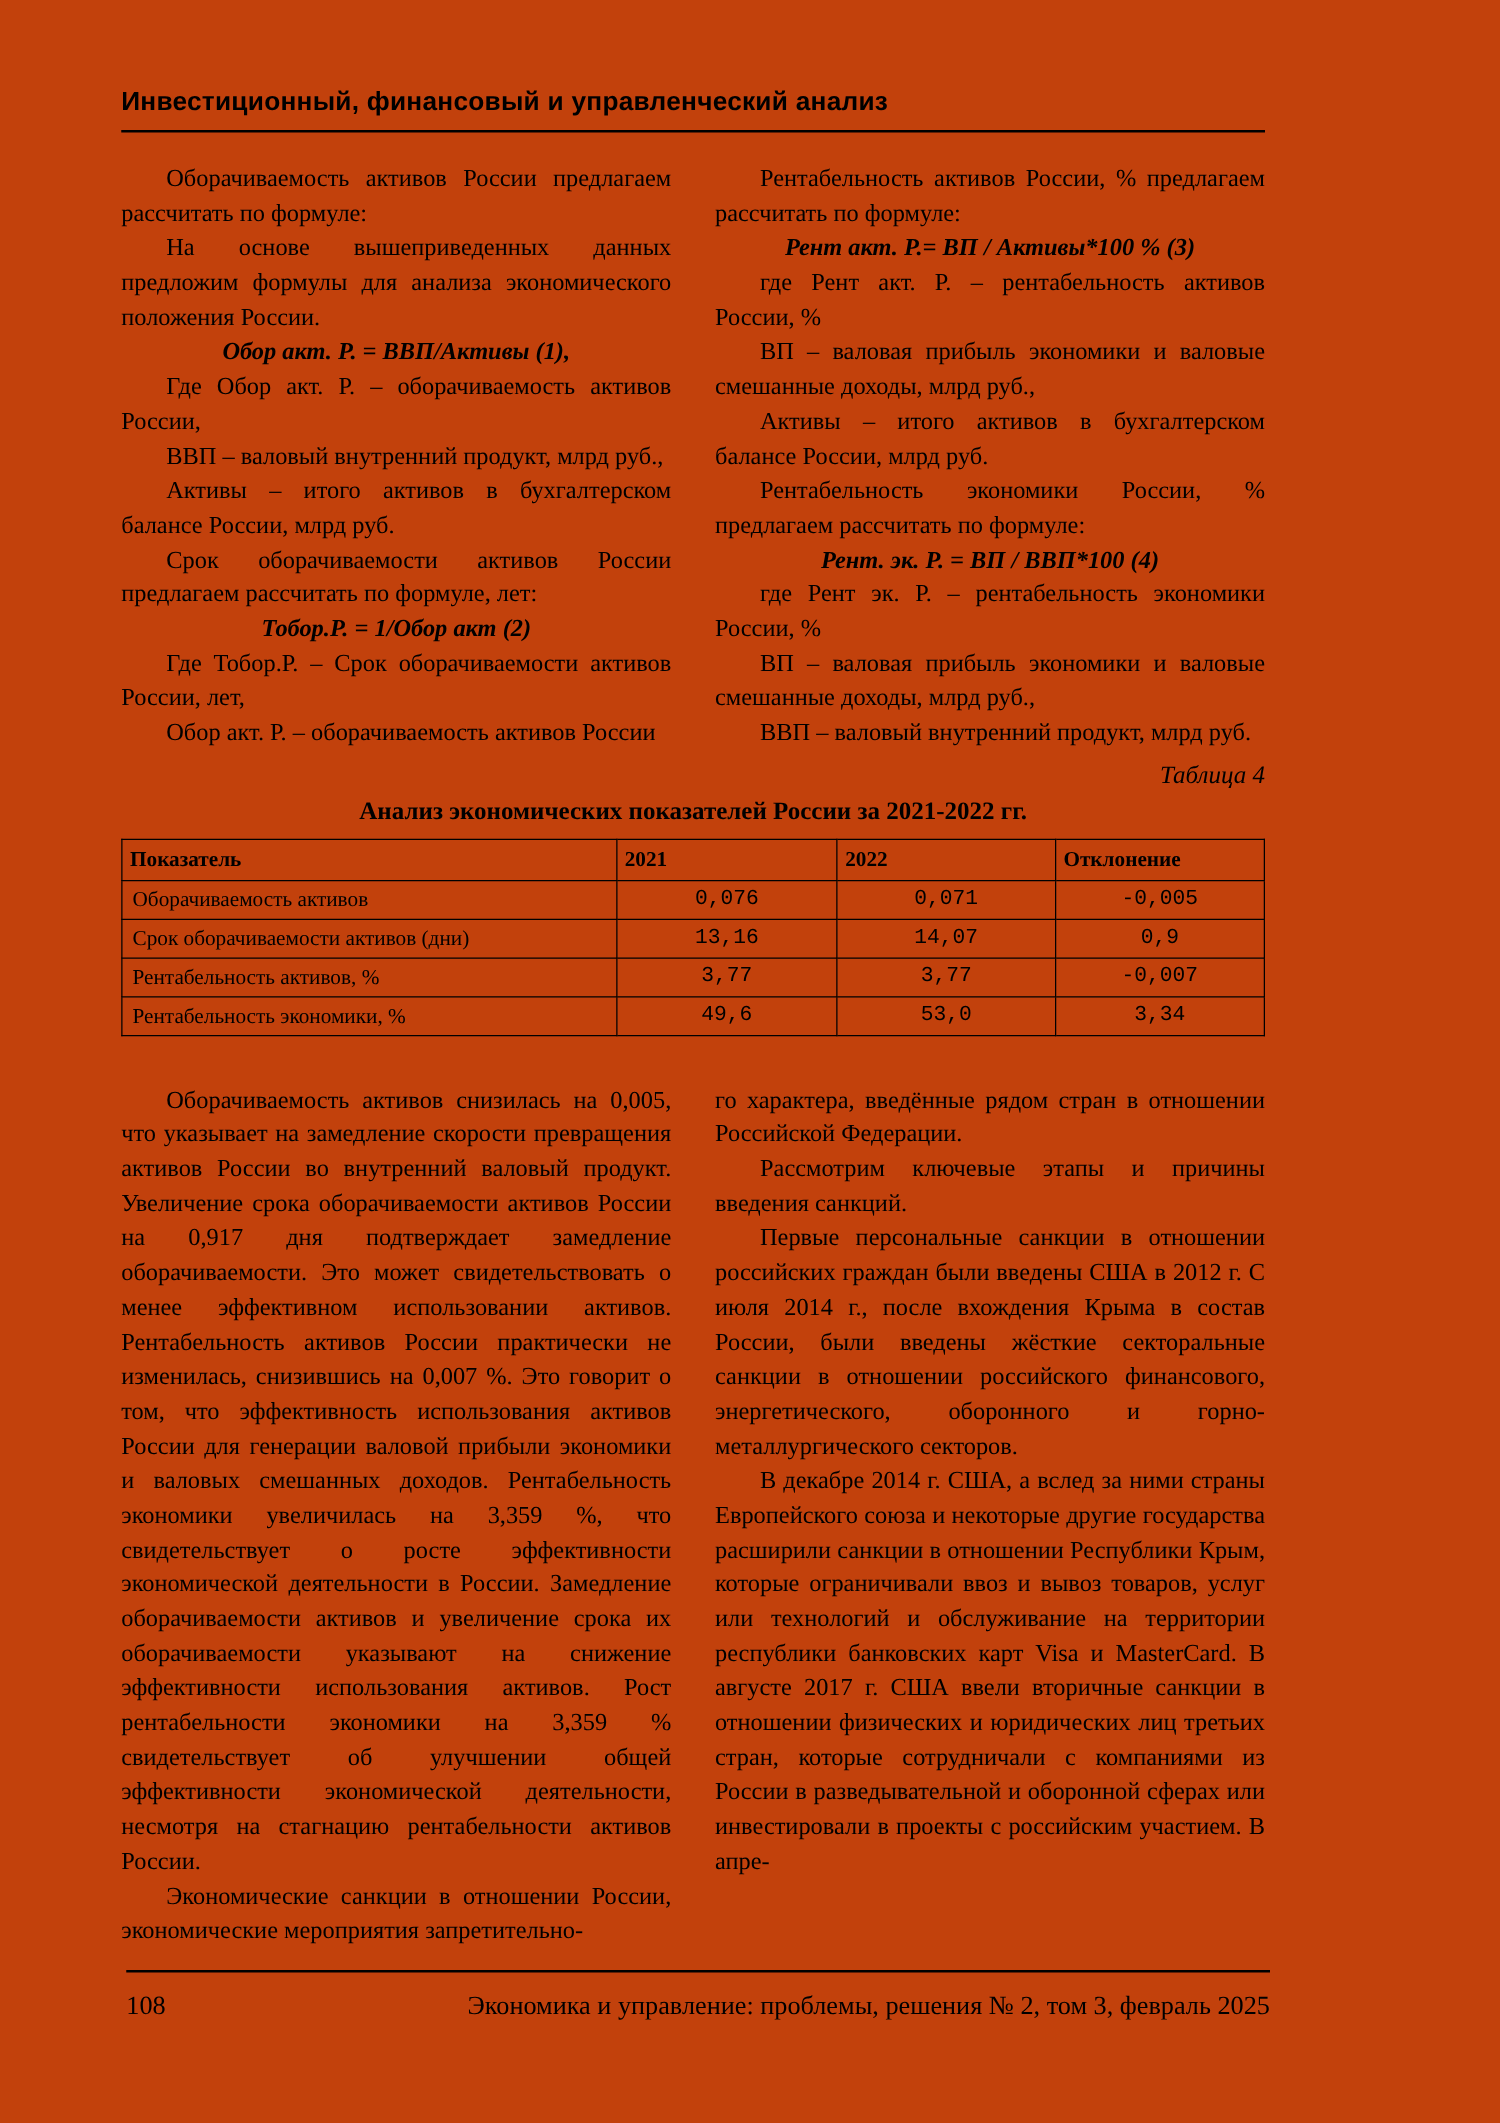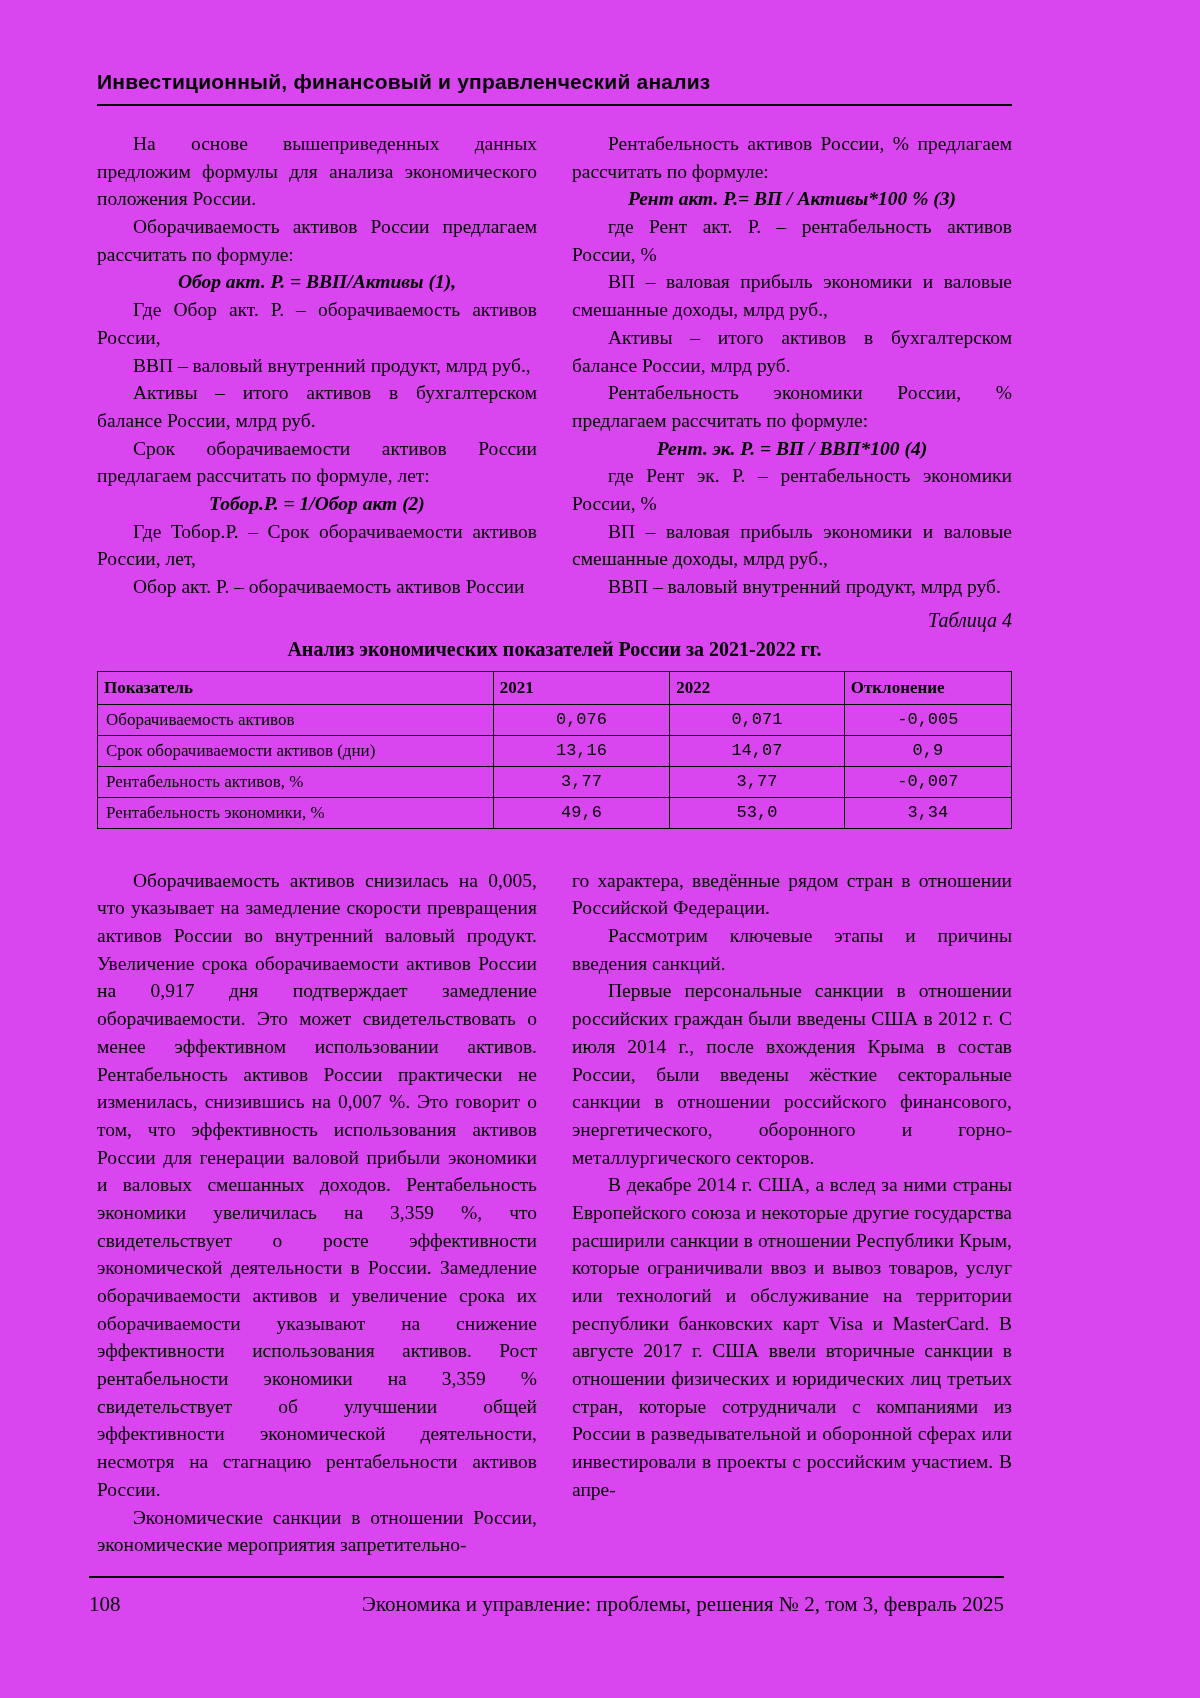--- a/index.html
+++ b/index.html
@@ -1,20 +1,20 @@
 <!DOCTYPE html>
 <html lang="ru"><head>
 <meta charset="utf-8">
 <style>
   html, body { margin: 0; padding: 0; background: #ffffff; }
   .page {
     position: relative;
     width: 1200px;
     height: 1698px;
-    background: #d946ef;
+    background: #c2410c;
     color: #000000;
     font-family: "Liberation Serif", "DejaVu Serif", serif;
     overflow: hidden;
     box-sizing: border-box;
   }
   .content { margin-left: 97px; width: 915px; }
 
   
   .page-header {
     padding-top: 70px;
@@ -80,21 +80,21 @@
   table.analysis td { padding: 5px 8px; }
   td.cell-label { text-align: left; }
   td.cell-num { text-align: center; font-family: Liberation Mono, monospace; }
 
   .bottom-section { margin-top: 38px; }
 
   
   .page-footer {
     position: absolute;
     top: 1576px;
-    left: 89px;
+    left: 101px;
     width: 915px;
     border-top: 2px solid #000;
     padding-top: 14px;
     display: flex;
     justify-content: space-between;
     align-items: baseline;
     font-size: 21px;
   }
 </style>
 </head>
@@ -102,22 +102,22 @@
 
 <div class="page">
   <div class="content">
     <header class="page-header">
       <div class="running-title">Инвестиционный, финансовый и управленческий анализ</div>
     </header>
 
     <main>
       <section class="two-col">
         <div class="col" id="top-left">
+            <p class="para indent">Оборачиваемость активов России предлагаем рассчитать по формуле:</p>
             <p class="para indent">На основе вышеприведенных данных предложим формулы для анализа экономического положения России.</p>
-            <p class="para indent">Оборачиваемость активов России предлагаем рассчитать по формуле:</p>
             <p class="para formula">Обор акт. Р. = ВВП/Активы (1),</p>
             <p class="para indent">Где Обор акт. Р. – оборачиваемость активов России,</p>
             <p class="para indent">ВВП – валовый внутренний продукт, млрд руб.,</p>
             <p class="para indent">Активы – итого активов в бухгалтерском балансе России, млрд руб.</p>
             <p class="para indent">Срок оборачиваемости активов России предлагаем рассчитать по формуле, лет:</p>
             <p class="para formula">Тобор.Р. = 1/Обор акт (2)</p>
             <p class="para indent">Где Тобор.Р. – Срок оборачиваемости активов России, лет,</p>
             <p class="para indent">Обор акт. Р. – оборачиваемость активов России</p>
           </div>
         <div class="col" id="top-right">

